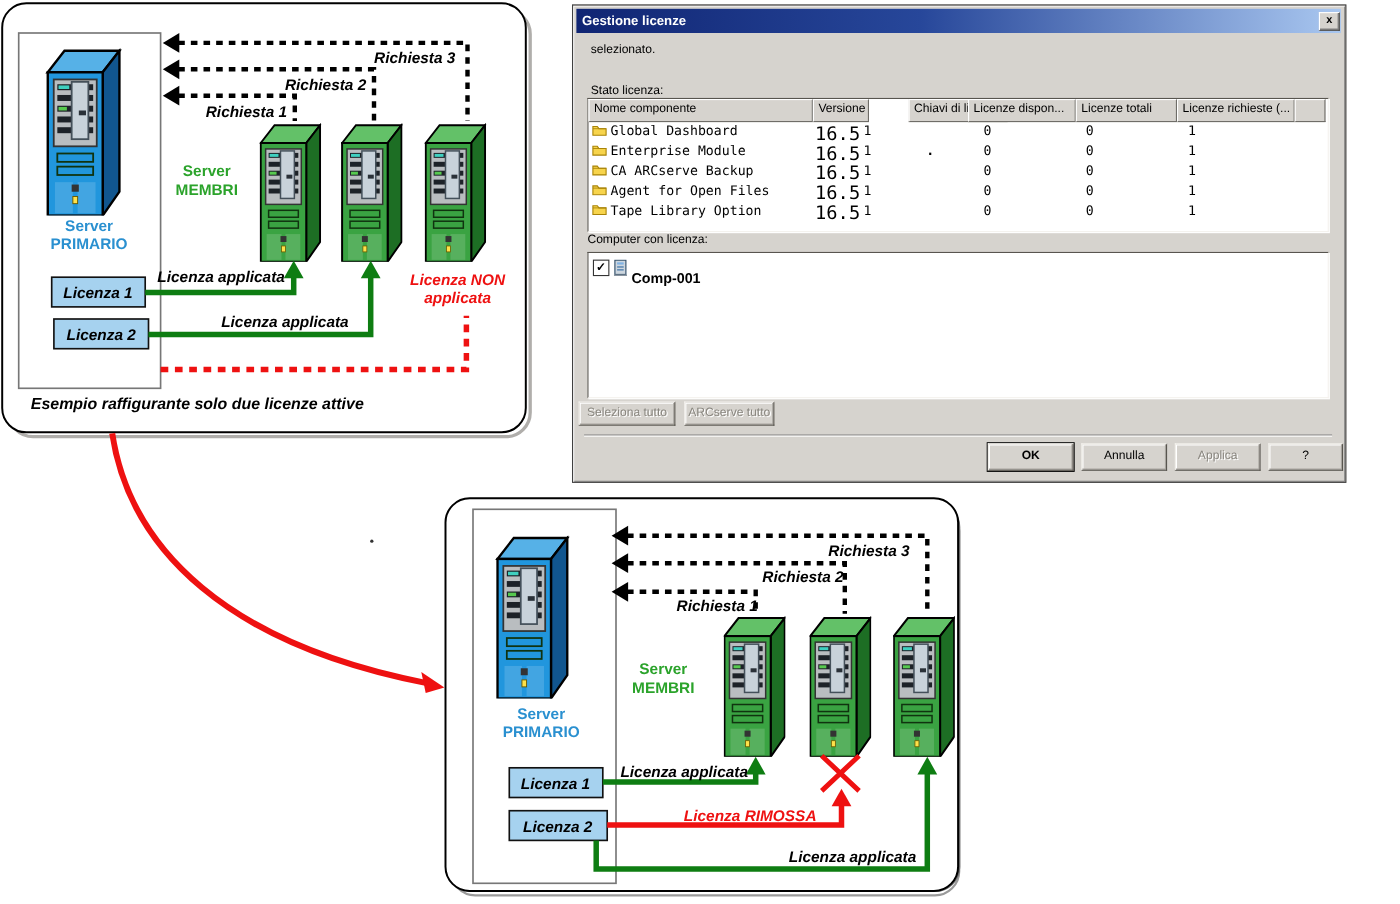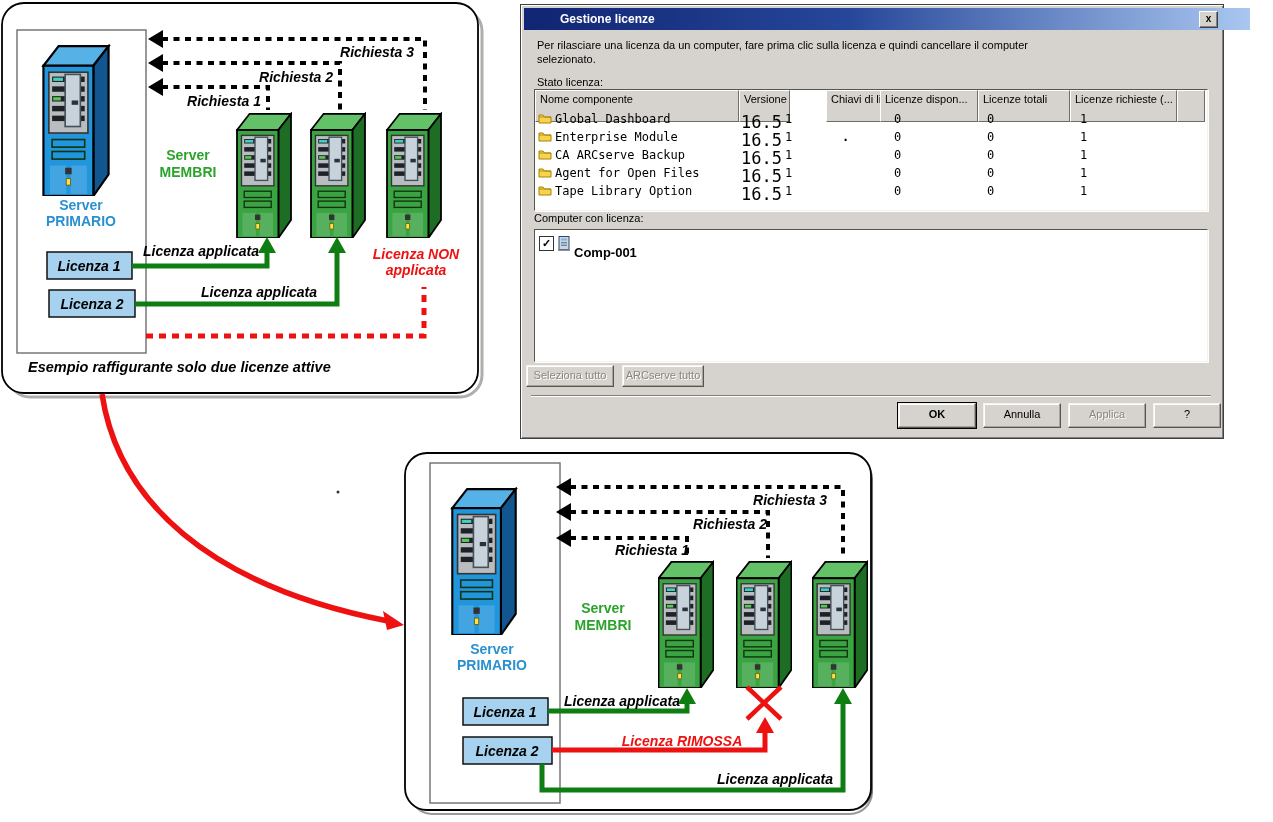--- a/index.html
+++ b/index.html
@@ -7,35 +7,35 @@
          font-family:"Liberation Sans",sans-serif;}
   .abs{position:absolute;}
 
   
   #dialog{left:520px;top:4px;width:702px;height:433px;background:#d6d3ce;
           border:1px solid #404040;
           box-shadow:inset 1px 1px 0 #ffffff, inset -1px -1px 0 #808080;
           font-size:11px;color:#000;}
   #titlebar{left:3px;top:3px;width:695px;height:22px;
             background:linear-gradient(to right,#102573 0%,#27479a 45%,#a9c7f0 100%);
-            display:flex;align-items:center;padding-left:31px;}
+            display:flex;align-items:center;}
   #title{color:#fff;font-weight:bold;font-size:12px;padding-left:5px;}
   #closebtn{right:5px;top:6px;width:17px;height:15px;background:#d6d3ce;
             border:1px solid;border-color:#fff #404040 #404040 #fff;
             box-shadow:inset -1px -1px 0 #808080;
             font-size:10px;font-weight:bold;text-align:center;line-height:14px;cursor:default;}
   .lbl{color:#000;}
   #intro{left:16px;top:33px;width:580px;line-height:14px;}
   #statuslbl{left:16px;top:71px;}
 
   
   #lictable{left:13px;top:84px;width:672px;height:120px;background:#fff;
             border:1px solid;border-color:#58554f #f4f2ee #f4f2ee #58554f;
             box-shadow:1px 1px 0 #fff;}
-  .hcell{position:absolute;top:0;height:32px;background:#d6d3ce;box-sizing:border-box;
+  .hcell{position:absolute;top:0;height:21px;background:#d6d3ce;box-sizing:border-box;
          border:1px solid;border-color:#fff #6f6d68 #6f6d68 #fff;
          padding:2px 0 0 4px;white-space:nowrap;overflow:hidden;font-size:11px;}
   .trow{position:absolute;left:0;width:670px;height:18px;font-size:12px;
         font-family:"DejaVu Sans Mono",monospace;white-space:nowrap;}
   .trow .cell{position:absolute;top:2px;}
   .fold{position:absolute;left:3px;top:2px;}
   .cname{left:20px;}
   .cver{left:206px;font-size:17px;}
   .ckey{left:250px;}
   .cav{left:359px;}
@@ -216,21 +216,20 @@
     <text class="applied" x="375" y="339" text-anchor="middle">Licenza applicata</text>
   </svg>
 
   <div id="dialog" class="abs">
     <div id="titlebar" class="abs">
       <span id="title">Gestione licenze</span>
     </div>
     <div id="closebtn" class="abs">x</div>
 
     <div id="intro" class="abs lbl">
-      <div>Per rilasciare una licenza da un computer, fare prima clic sulla licenza e quindi cancellare il computer</div>
       <div>selezionato.</div>
     </div>
 
     <div id="statuslbl" class="abs lbl">Stato licenza:</div>
 
     <div id="lictable" class="abs">
       <div class="hcell" style="left:0;width:204px;">Nome componente</div>
       <div class="hcell" style="left:204px;width:51px;">Versione</div>
       <div class="hcell" style="left:255px;width:90px;margin-left:36px;">Chiavi di licenz...</div>
       <div class="hcell" style="left:345px;width:98px;">Licenze dispon...</div>

